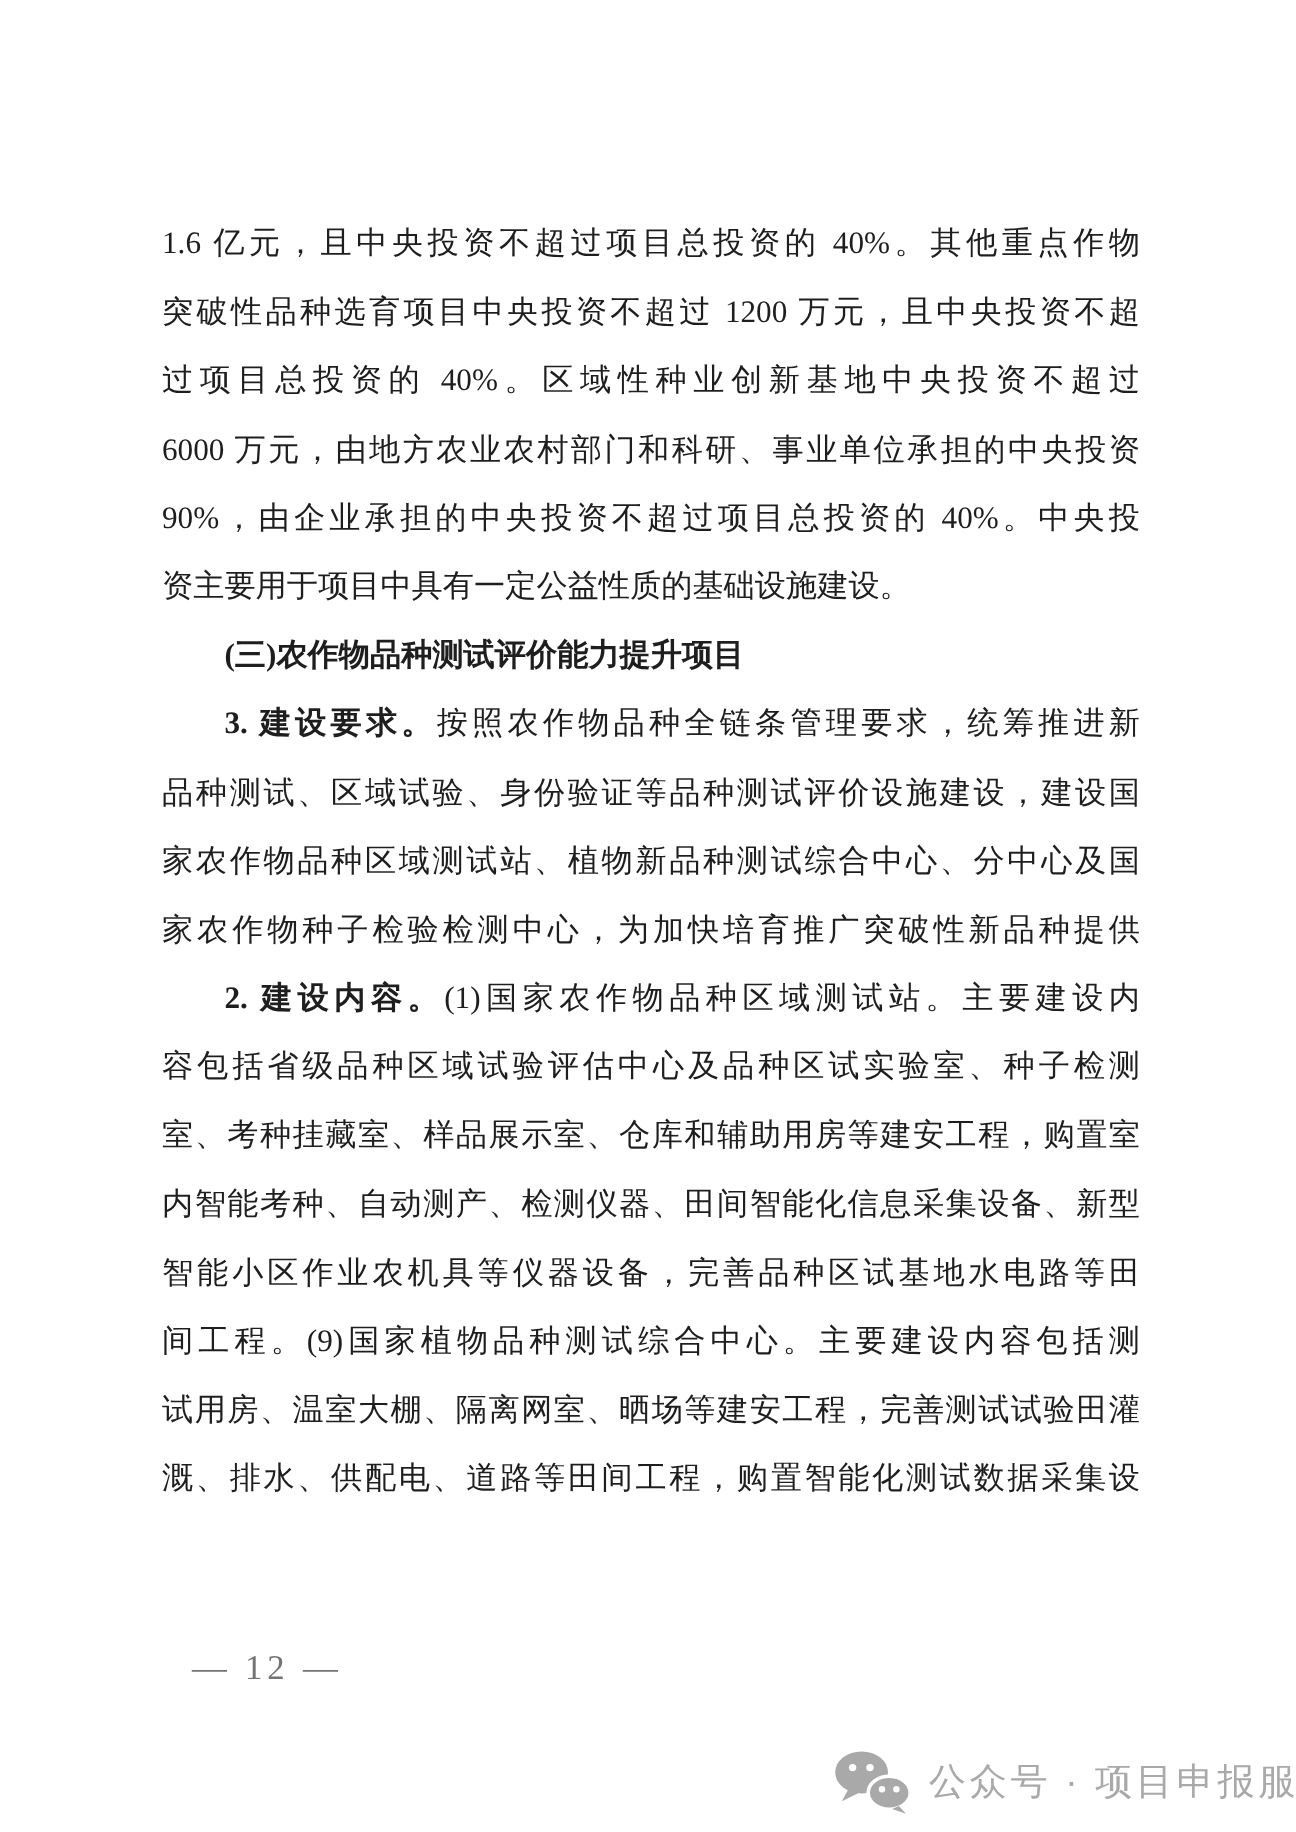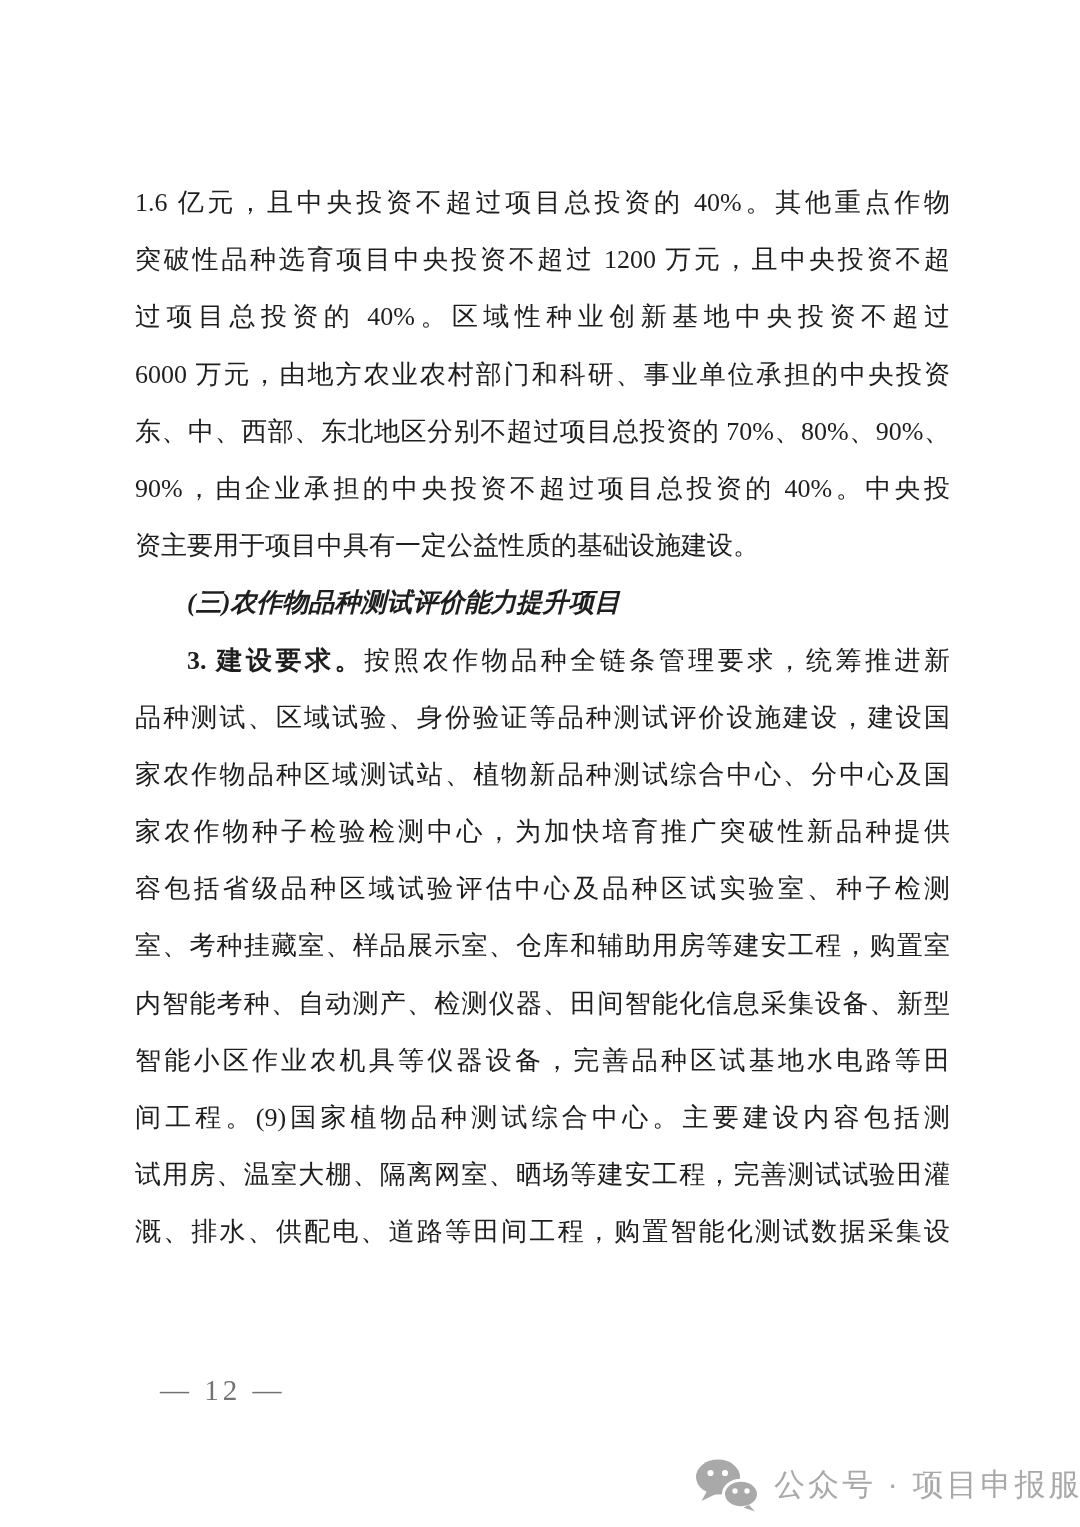--- a/index.html
+++ b/index.html
@@ -37,21 +37,20 @@
     -moz-text-align-last: justify;
   }
   .line.ind {
     text-indent: 2em;
   }
   .line b {
     font-weight: 700;
   }
   .line.head {
     font-weight: 700;
-    font-style: italic;
   }
   .page-number {
     position: absolute;
     left: 160px;
     top: 1374px;
     font-size: 29px;
     letter-spacing: 4px;
     color: #737373;
   }
   .watermark {
@@ -77,28 +76,28 @@
 </head>
 <body>
 
 <div class="page">
 
   <div class="body-text">
       <div class="line just">1.6 亿元，且中央投资不超过项目总投资的 40%。其他重点作物</div>
       <div class="line just">突破性品种选育项目中央投资不超过 1200 万元，且中央投资不超</div>
       <div class="line just">过项目总投资的 40%。区域性种业创新基地中央投资不超过</div>
       <div class="line just">6000 万元，由地方农业农村部门和科研、事业单位承担的中央投资</div>
-      <div class="line just">东、中、西部、东北地区分别不超过项目总投资的 70%、80%、90%、</div>
       <div class="line just">90%，由企业承担的中央投资不超过项目总投资的 40%。中央投</div>
       <div class="line">资主要用于项目中具有一定公益性质的基础设施建设。</div>
       <div class="line ind head"><b>(三)农作物品种测试评价能力提升项目</b></div>
       <div class="line just ind"><b>3. 建设要求。</b>按照农作物品种全链条管理要求，统筹推进新</div>
       <div class="line just">品种测试、区域试验、身份验证等品种测试评价设施建设，建设国</div>
       <div class="line just">家农作物品种区域测试站、植物新品种测试综合中心、分中心及国</div>
       <div class="line just">家农作物种子检验检测中心，为加快培育推广突破性新品种提供</div>
+      <div class="line just ind"><b>2. 建设内容。</b>(1)国家农作物品种区域测试站。主要建设内</div>
       <div class="line just">容包括省级品种区域试验评估中心及品种区试实验室、种子检测</div>
       <div class="line just">室、考种挂藏室、样品展示室、仓库和辅助用房等建安工程，购置室</div>
       <div class="line just">内智能考种、自动测产、检测仪器、田间智能化信息采集设备、新型</div>
       <div class="line just">智能小区作业农机具等仪器设备，完善品种区试基地水电路等田</div>
       <div class="line just">间工程。(9)国家植物品种测试综合中心。主要建设内容包括测</div>
       <div class="line just">试用房、温室大棚、隔离网室、晒场等建安工程，完善测试试验田灌</div>
       <div class="line just">溉、排水、供配电、道路等田间工程，购置智能化测试数据采集设</div>
     </div>
 
   <div class="page-number">— 12 —</div>

